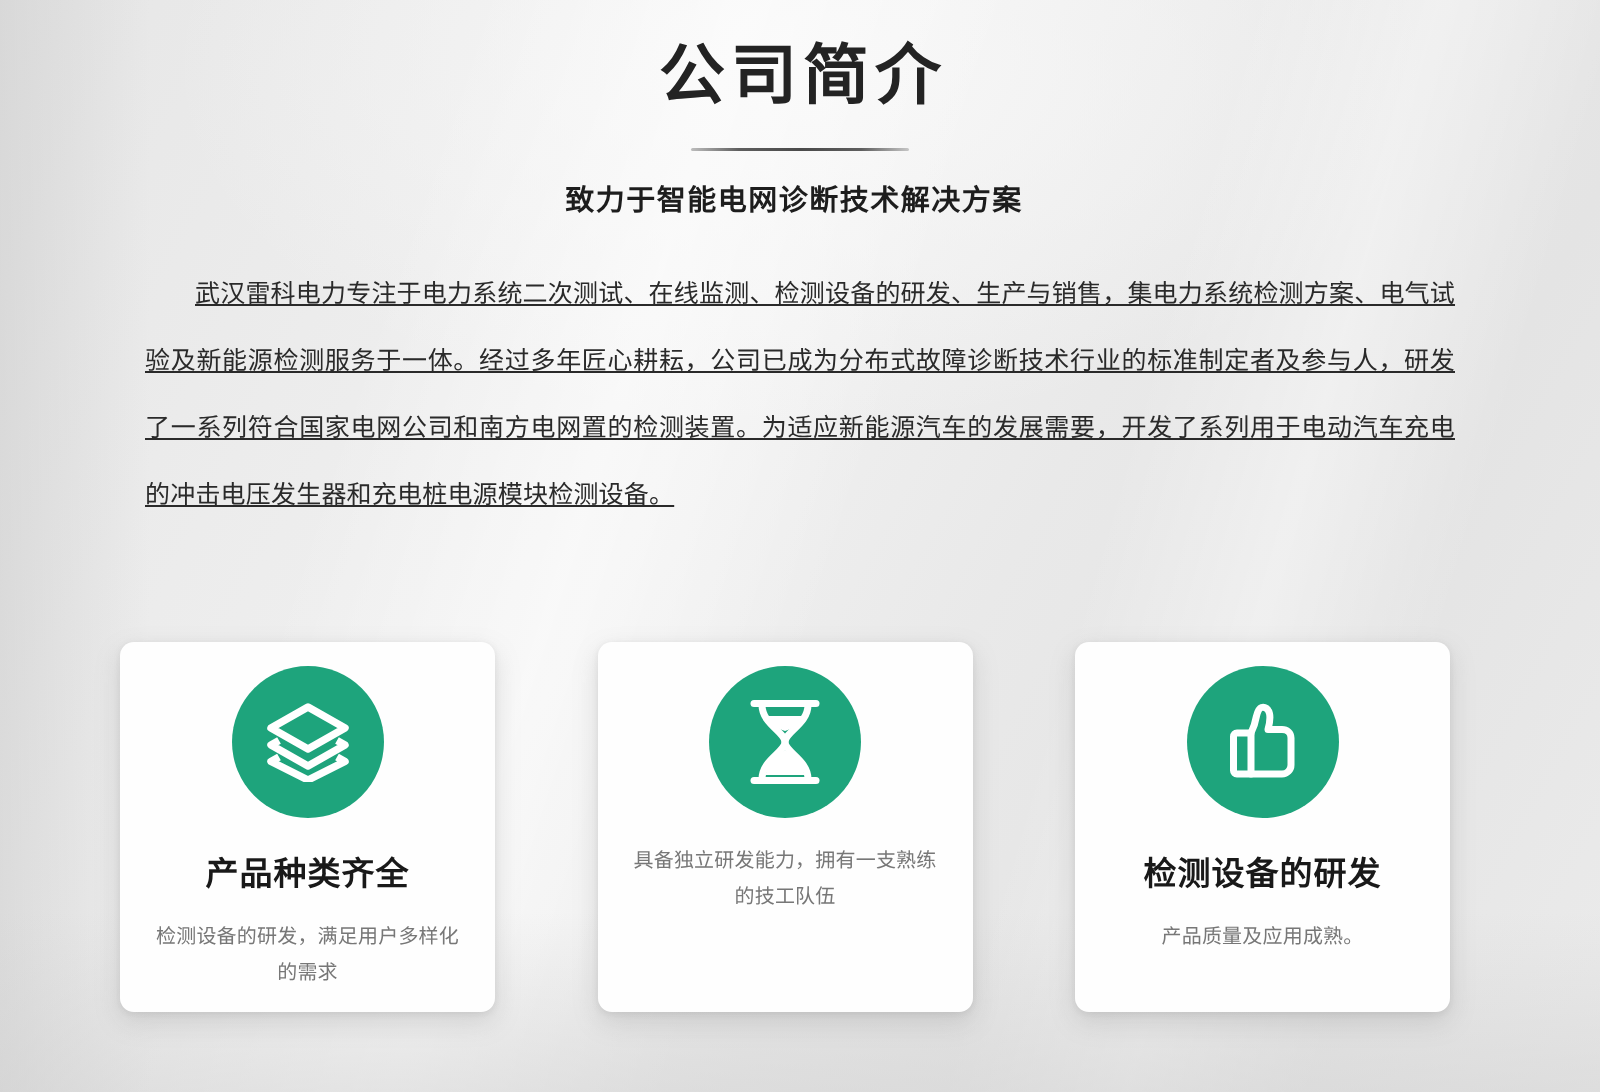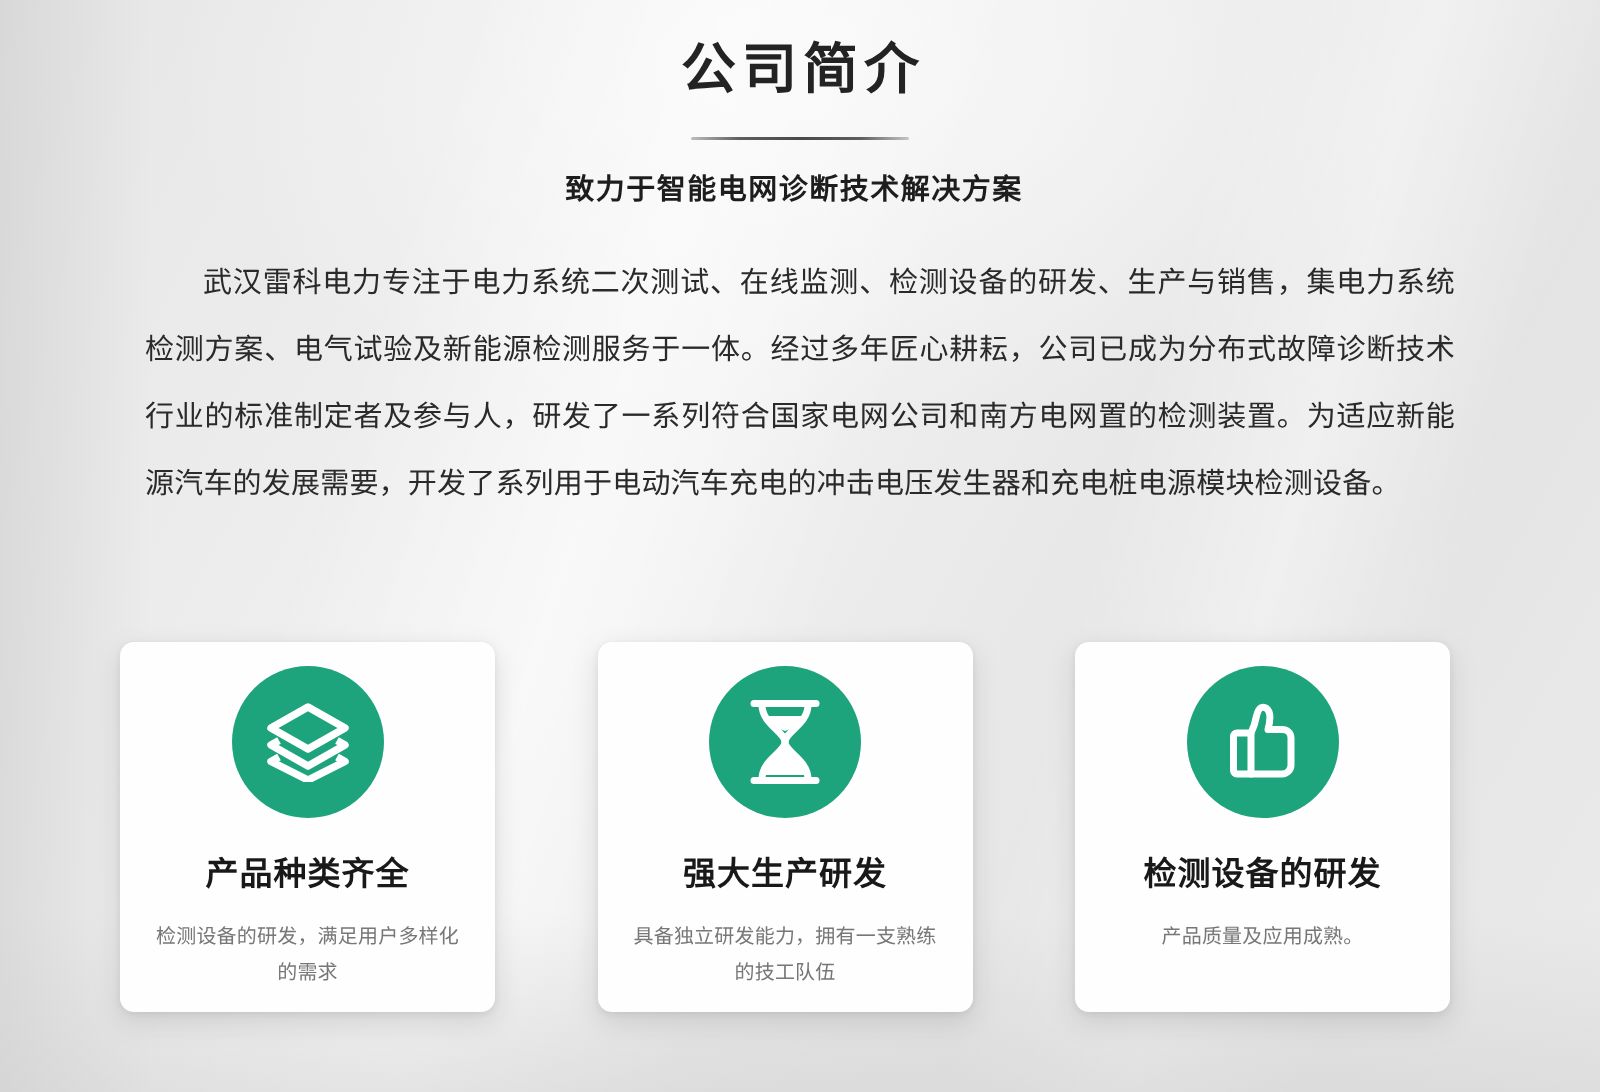--- a/index.html
+++ b/index.html
@@ -70,21 +70,21 @@
     position: relative;
     z-index: 2;
   }
 
   
   .heading {
     text-align: center;
     padding-top: 42px;
   }
   .page-title {
-    font-size: 55px;
+    font-size: 66px;
     line-height: 1.0;
     font-weight: 700;
     letter-spacing: 6px;
     color: #232323;
     margin: 0;
     text-indent: 6px;
   }
   .title-rule {
     width: 218px;
     height: 3px;
@@ -98,26 +98,27 @@
     font-weight: 700;
     letter-spacing: 1.5px;
     color: #1d1d1d;
     margin: 32px 12px 0 0;
   }
 
   
   .intro {
     margin: 42px auto 0 auto;
     width: 1310px;
-    font-size: 29px;
+    font-size: 25px;
     line-height: 67px;
     color: #2a2a2a;
     letter-spacing: 0.2px;
     text-align: justify;
     text-justify: inter-ideograph;
+    text-decoration: underline;
   }
   .intro p {
     margin: 0;
     text-indent: 2em;
   }
 
   
   .cards {
     position: absolute;
     top: 642px;
@@ -214,21 +215,20 @@
             <g fill="none" stroke="#ffffff" stroke-width="7" stroke-linecap="round" stroke-linejoin="round">
               <line x1="7" y1="5.5" x2="69" y2="5.5"></line>
               <line x1="7" y1="82.5" x2="69" y2="82.5"></line>
               <path d="M15 7 C15 26, 38 34, 38 44 C38 54, 15 62, 15 81"></path>
               <path d="M61 7 C61 26, 38 34, 38 44 C38 54, 61 62, 61 81"></path>
             </g>
             <path d="M19.5 18 C24 29, 38 33, 38 33 C38 33, 52 29, 56.5 18 Z" fill="#ffffff"></path>
             <path d="M38 52 C38 52, 21 62, 18.5 77 L57.5 77 C55 62, 38 52, 38 52 Z" fill="#ffffff"></path>
           </svg>
         </div>
-        <div class="card-title">强大生产研发</div>
         <div class="card-desc">具备独立研发能力，拥有一支熟练的技工队伍</div>
       </div>
 
       <div class="card">
         <div class="card-icon">
           <svg width="84" height="84" viewBox="0 0 84 84" aria-hidden="true">
             <g fill="none" stroke="#ffffff" stroke-width="7" stroke-linejoin="round" stroke-linecap="round">
               <path d="M30 33 L30 74 L61 74 C66 74, 70 70, 70 65 L70 38 C70 33, 66 29.5, 61 29.5 L47 29.5 C48.5 24, 49.5 18, 48.5 13.5 C47.5 9, 44 6.5, 40.5 7.5 C37.5 8.5, 36.5 12, 35.5 16 C34.5 21.5, 33 27, 30 33 Z"></path>
               <path d="M30 33 L16 33 C14 33, 12.5 34.5, 12.5 36.5 L12.5 70.5 C12.5 72.5, 14 74, 16 74 L30 74"></path>
             </g>

